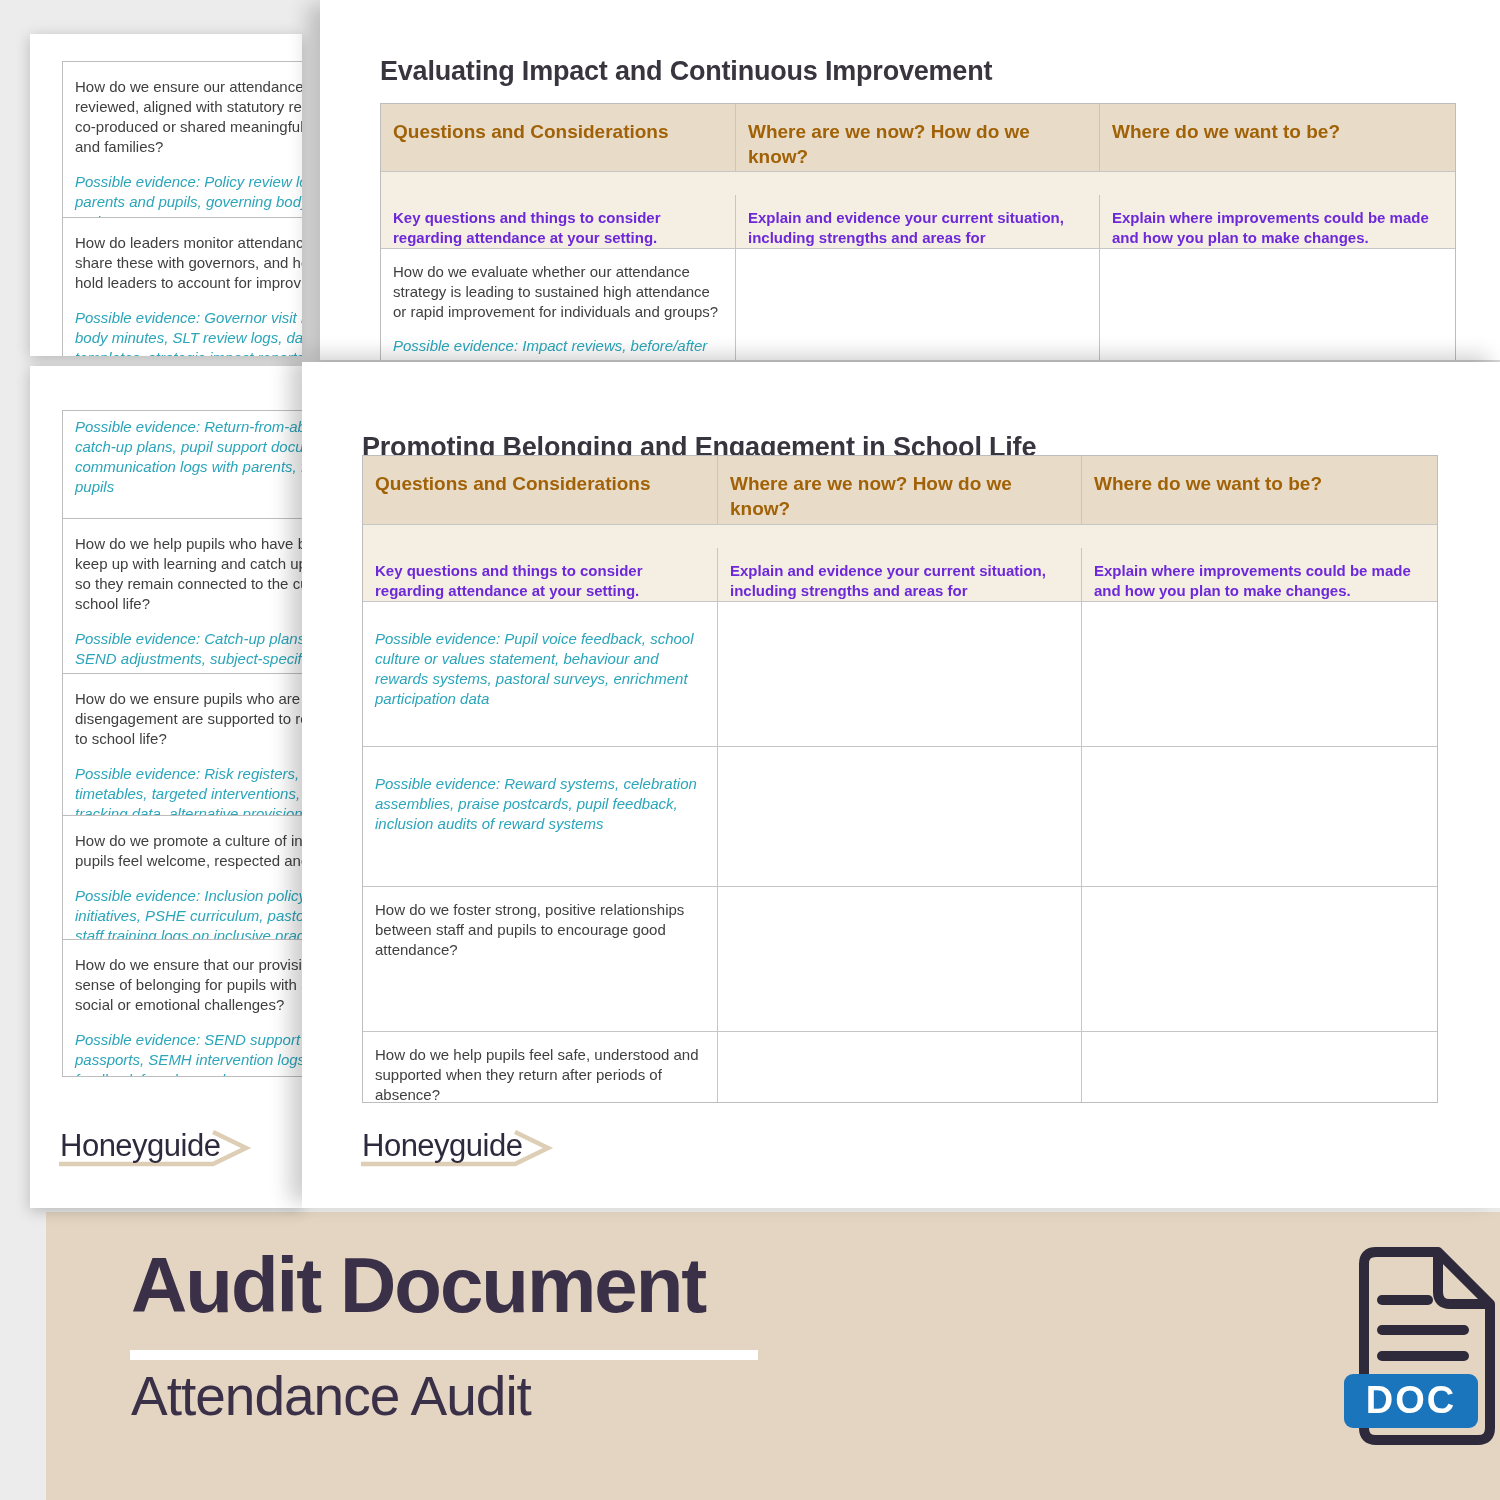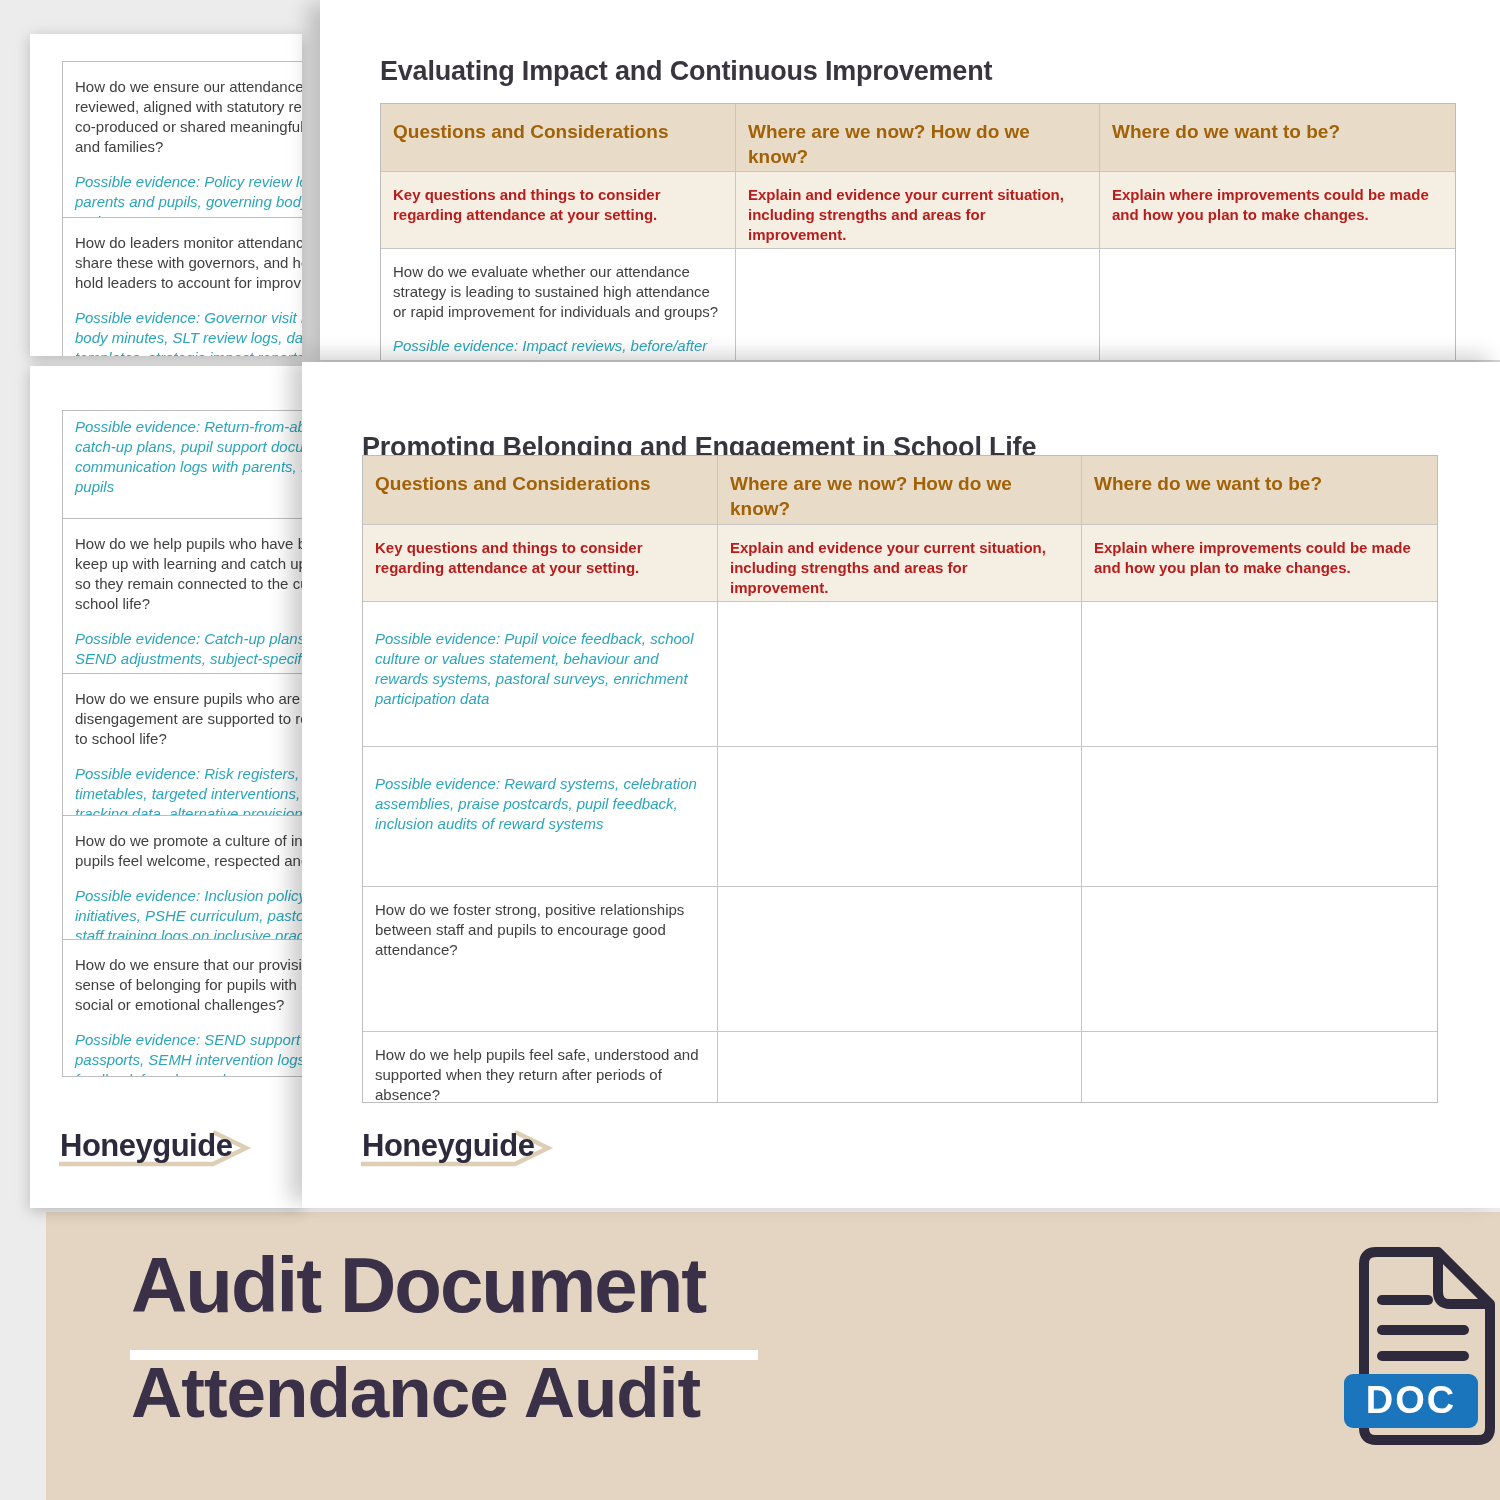--- a/index.html
+++ b/index.html
@@ -35,38 +35,38 @@
   }
   .audit-table { position:absolute; left:60px; width:1076px; border:1px solid #bdbdbd; box-sizing:border-box; background:#fff; }
   .trow { display:flex; overflow:hidden; border-bottom:1px solid #c6c6c6; box-sizing:border-box; }
   .trow:last-child { border-bottom:none; }
   .tcell { box-sizing:border-box; border-right:1px solid #c6c6c6; padding:13px 14px 0 12px; overflow:hidden; }
   .tcell:last-child { border-right:none; }
   .c1 { width:355px; } .c2 { width:364px; } .c3 { flex:1; }
   .thead1 { background:#e8dcc9; }
   .thead1 .tcell { font-size:19px; line-height:25px; font-weight:bold; color:#a16207; padding-top:15px; }
   .thead2 { background:#f5efe3; }
-  .thead2 .tcell { font-size:15px; line-height:20px; font-weight:bold; color:#b91c1c; }
+  .thead2 .tcell { font-size:15px; line-height:20px; font-weight:bold; color:#6d28d9;margin-top:23px; }
   .body-ev { margin-top:14px; }
 
   
   .logo { position:absolute; height:44px; }
-  .logo-text { position:relative; z-index:2; font-size:31px; font-weight:bold; color:#2e2a3d; letter-spacing:-0.5px; }
+  .logo-text { position:relative; z-index:2; font-size:31px; font-weight:normal; color:#2e2a3d; letter-spacing:-0.5px; }
   .logo-arrow { position:absolute; left:-3px; top:-1px; z-index:1; }
 
   
   .banner { position:absolute; left:0; top:1212px; width:1500px; height:288px; background:#e4d5c2;margin-left:46px; }
   .banner-title {
     position:absolute; left:85px; top:28px; margin:0;
     font-size:78px; font-weight:800; color:#3a3148; letter-spacing:-2px;
   }
   .banner-bar { position:absolute; left:84px; top:138px; width:628px; height:10px; background:#ffffff; }
   .banner-sub {
-    position:absolute; left:85px; top:140px; margin:0;
-    font-size:71px; font-weight:700; color:#3a3148; letter-spacing:-1px;
+    position:absolute; left:85px; top:152px; margin:0;
+    font-size:55px; font-weight:400; color:#3a3148; letter-spacing:-1px;
   }
   .doc-icon { position:absolute; left:1292px; top:32px; }
 </style>
 </head>
 <body>
 
 <div class="stage">
 
   <section class="page page-top-left">
     <div class="frag-table" style="left:32px; top:27px;">

